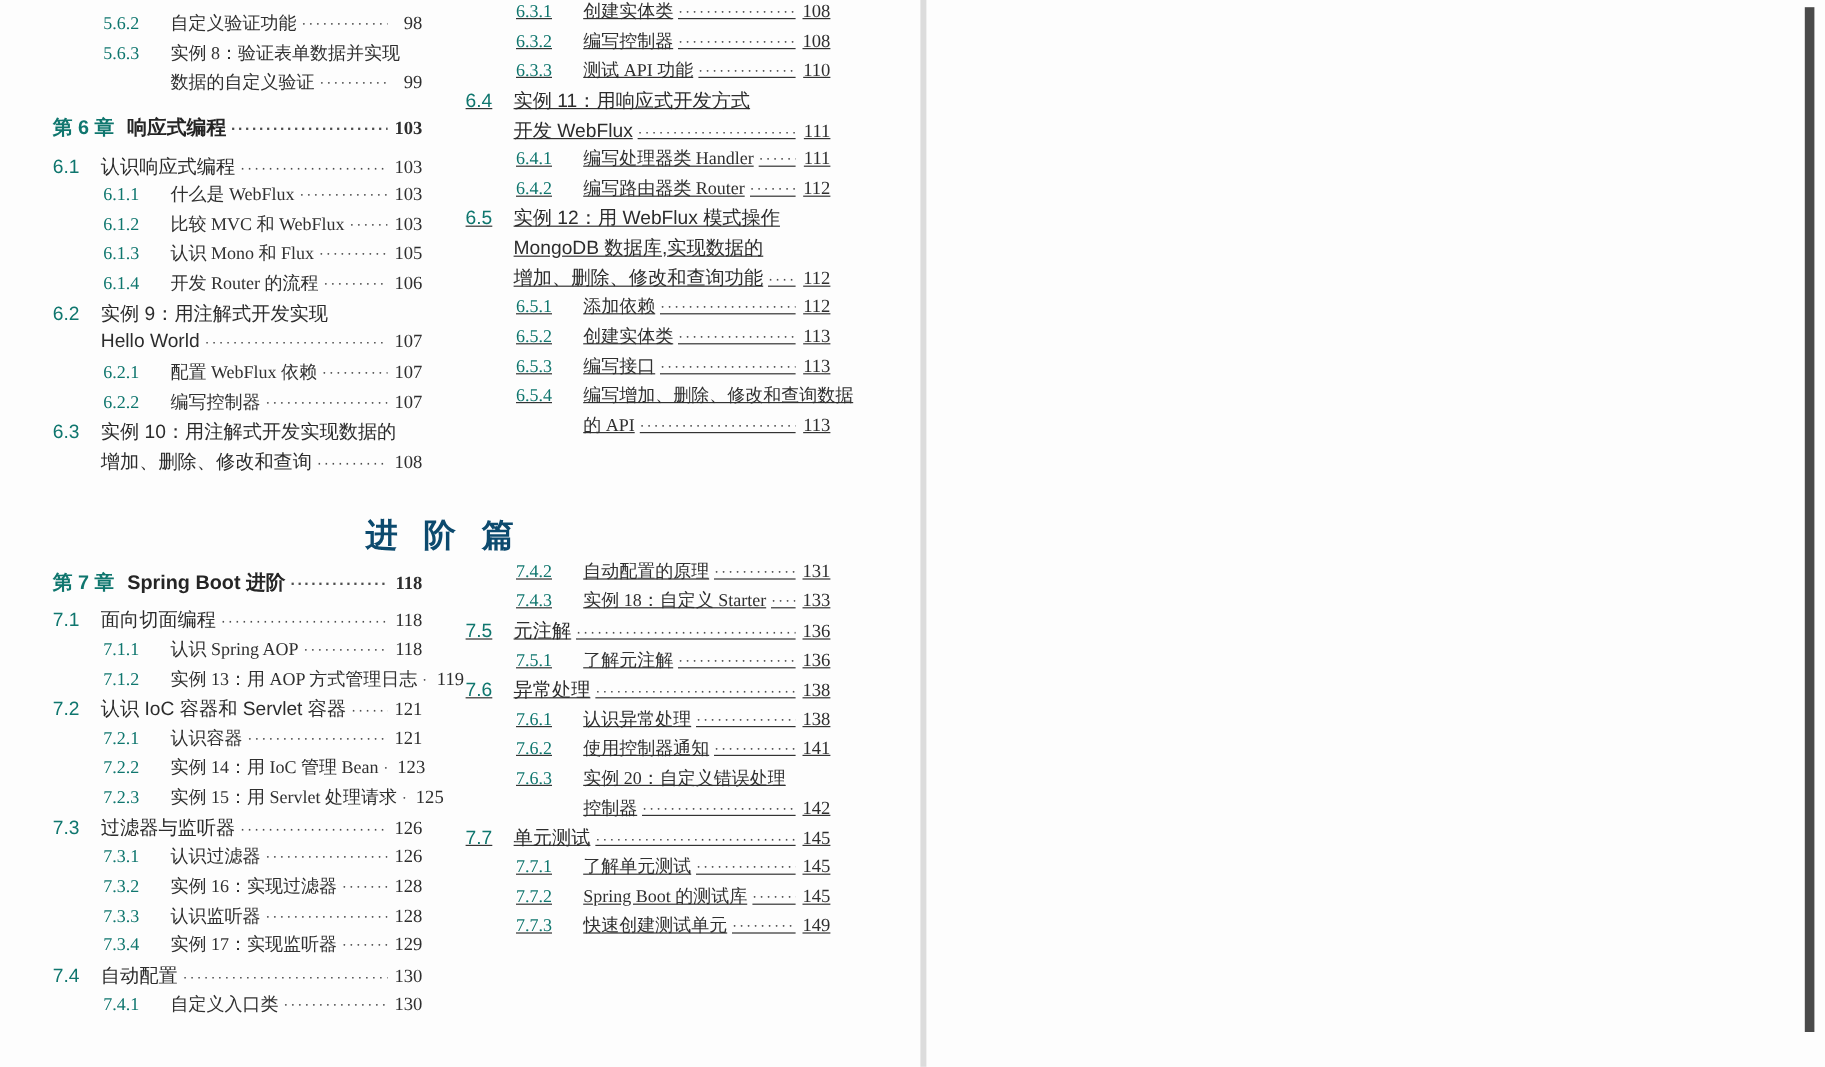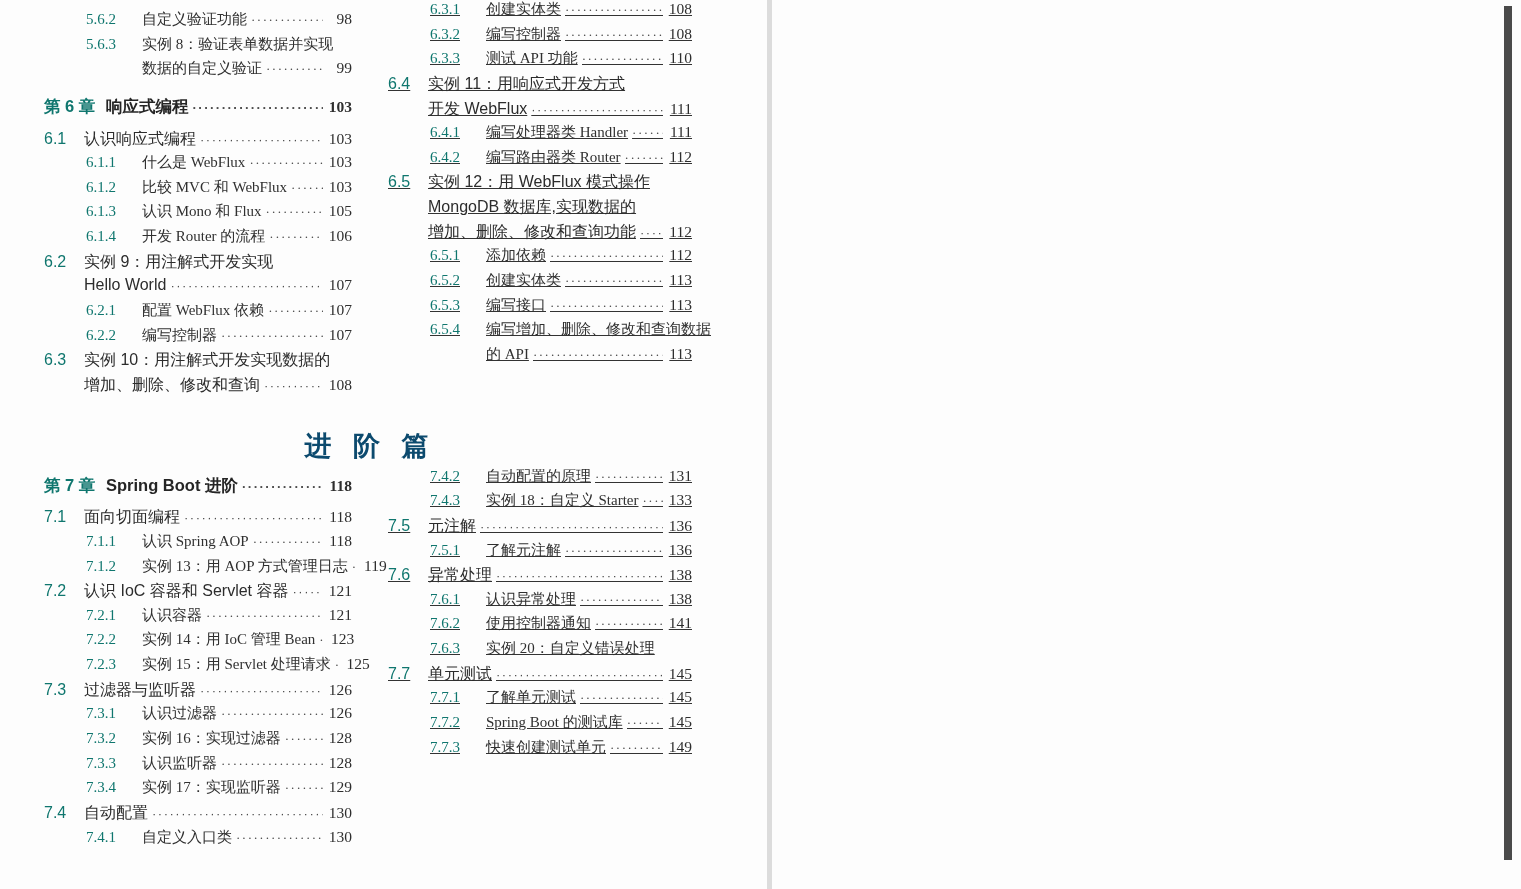--- a/index.html
+++ b/index.html
@@ -347,20 +347,25 @@
       <div class="row sub">
         <span class="num">7.6.2</span>
         <span class="text">使用控制器通知</span>
         <span class="leader"></span>
         <span class="page-num">141</span>
       </div>
       <div class="row sub">
         <span class="num">7.6.3</span>
         <span class="text">实例 20：自定义错误处理</span>
       </div>
+      <div class="row cont3">
+        <span class="text">控制器</span>
+        <span class="leader"></span>
+        <span class="page-num">142</span>
+      </div>
       <div class="row sec">
         <span class="num">7.7</span>
         <span class="text">单元测试</span>
         <span class="leader"></span>
         <span class="page-num">145</span>
       </div>
       <div class="row sub">
         <span class="num">7.7.1</span>
         <span class="text">了解单元测试</span>
         <span class="leader"></span>

